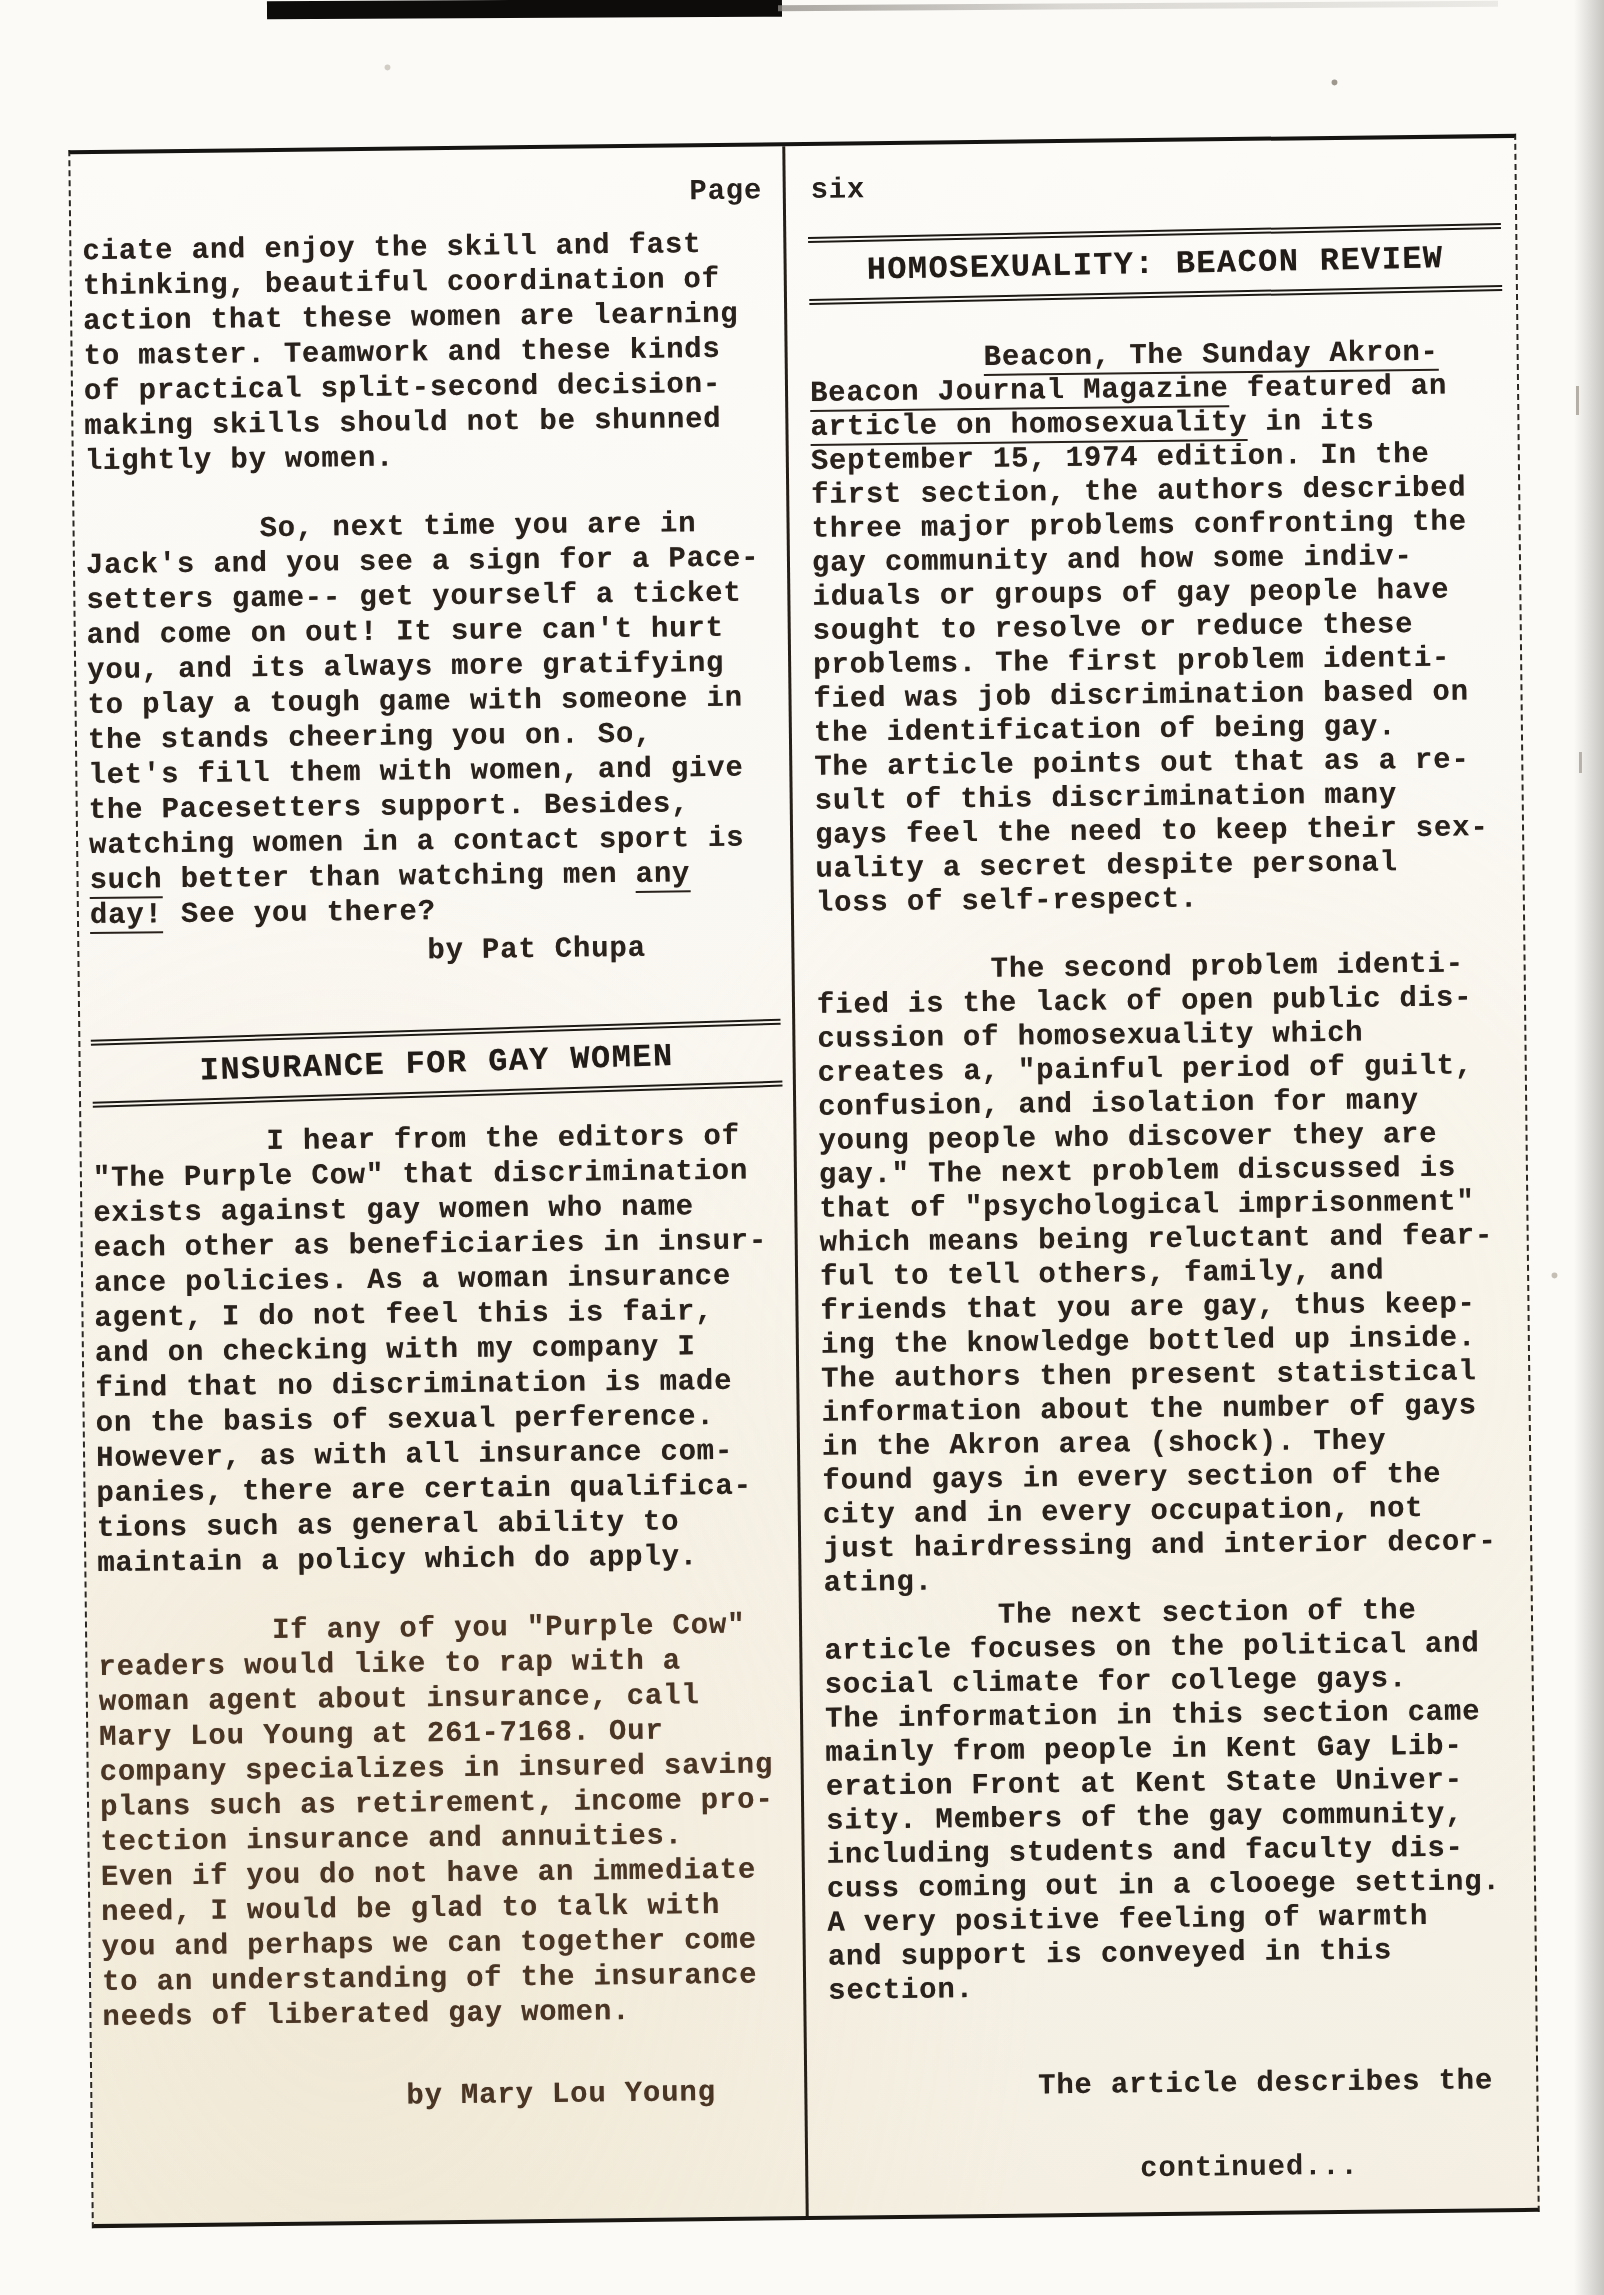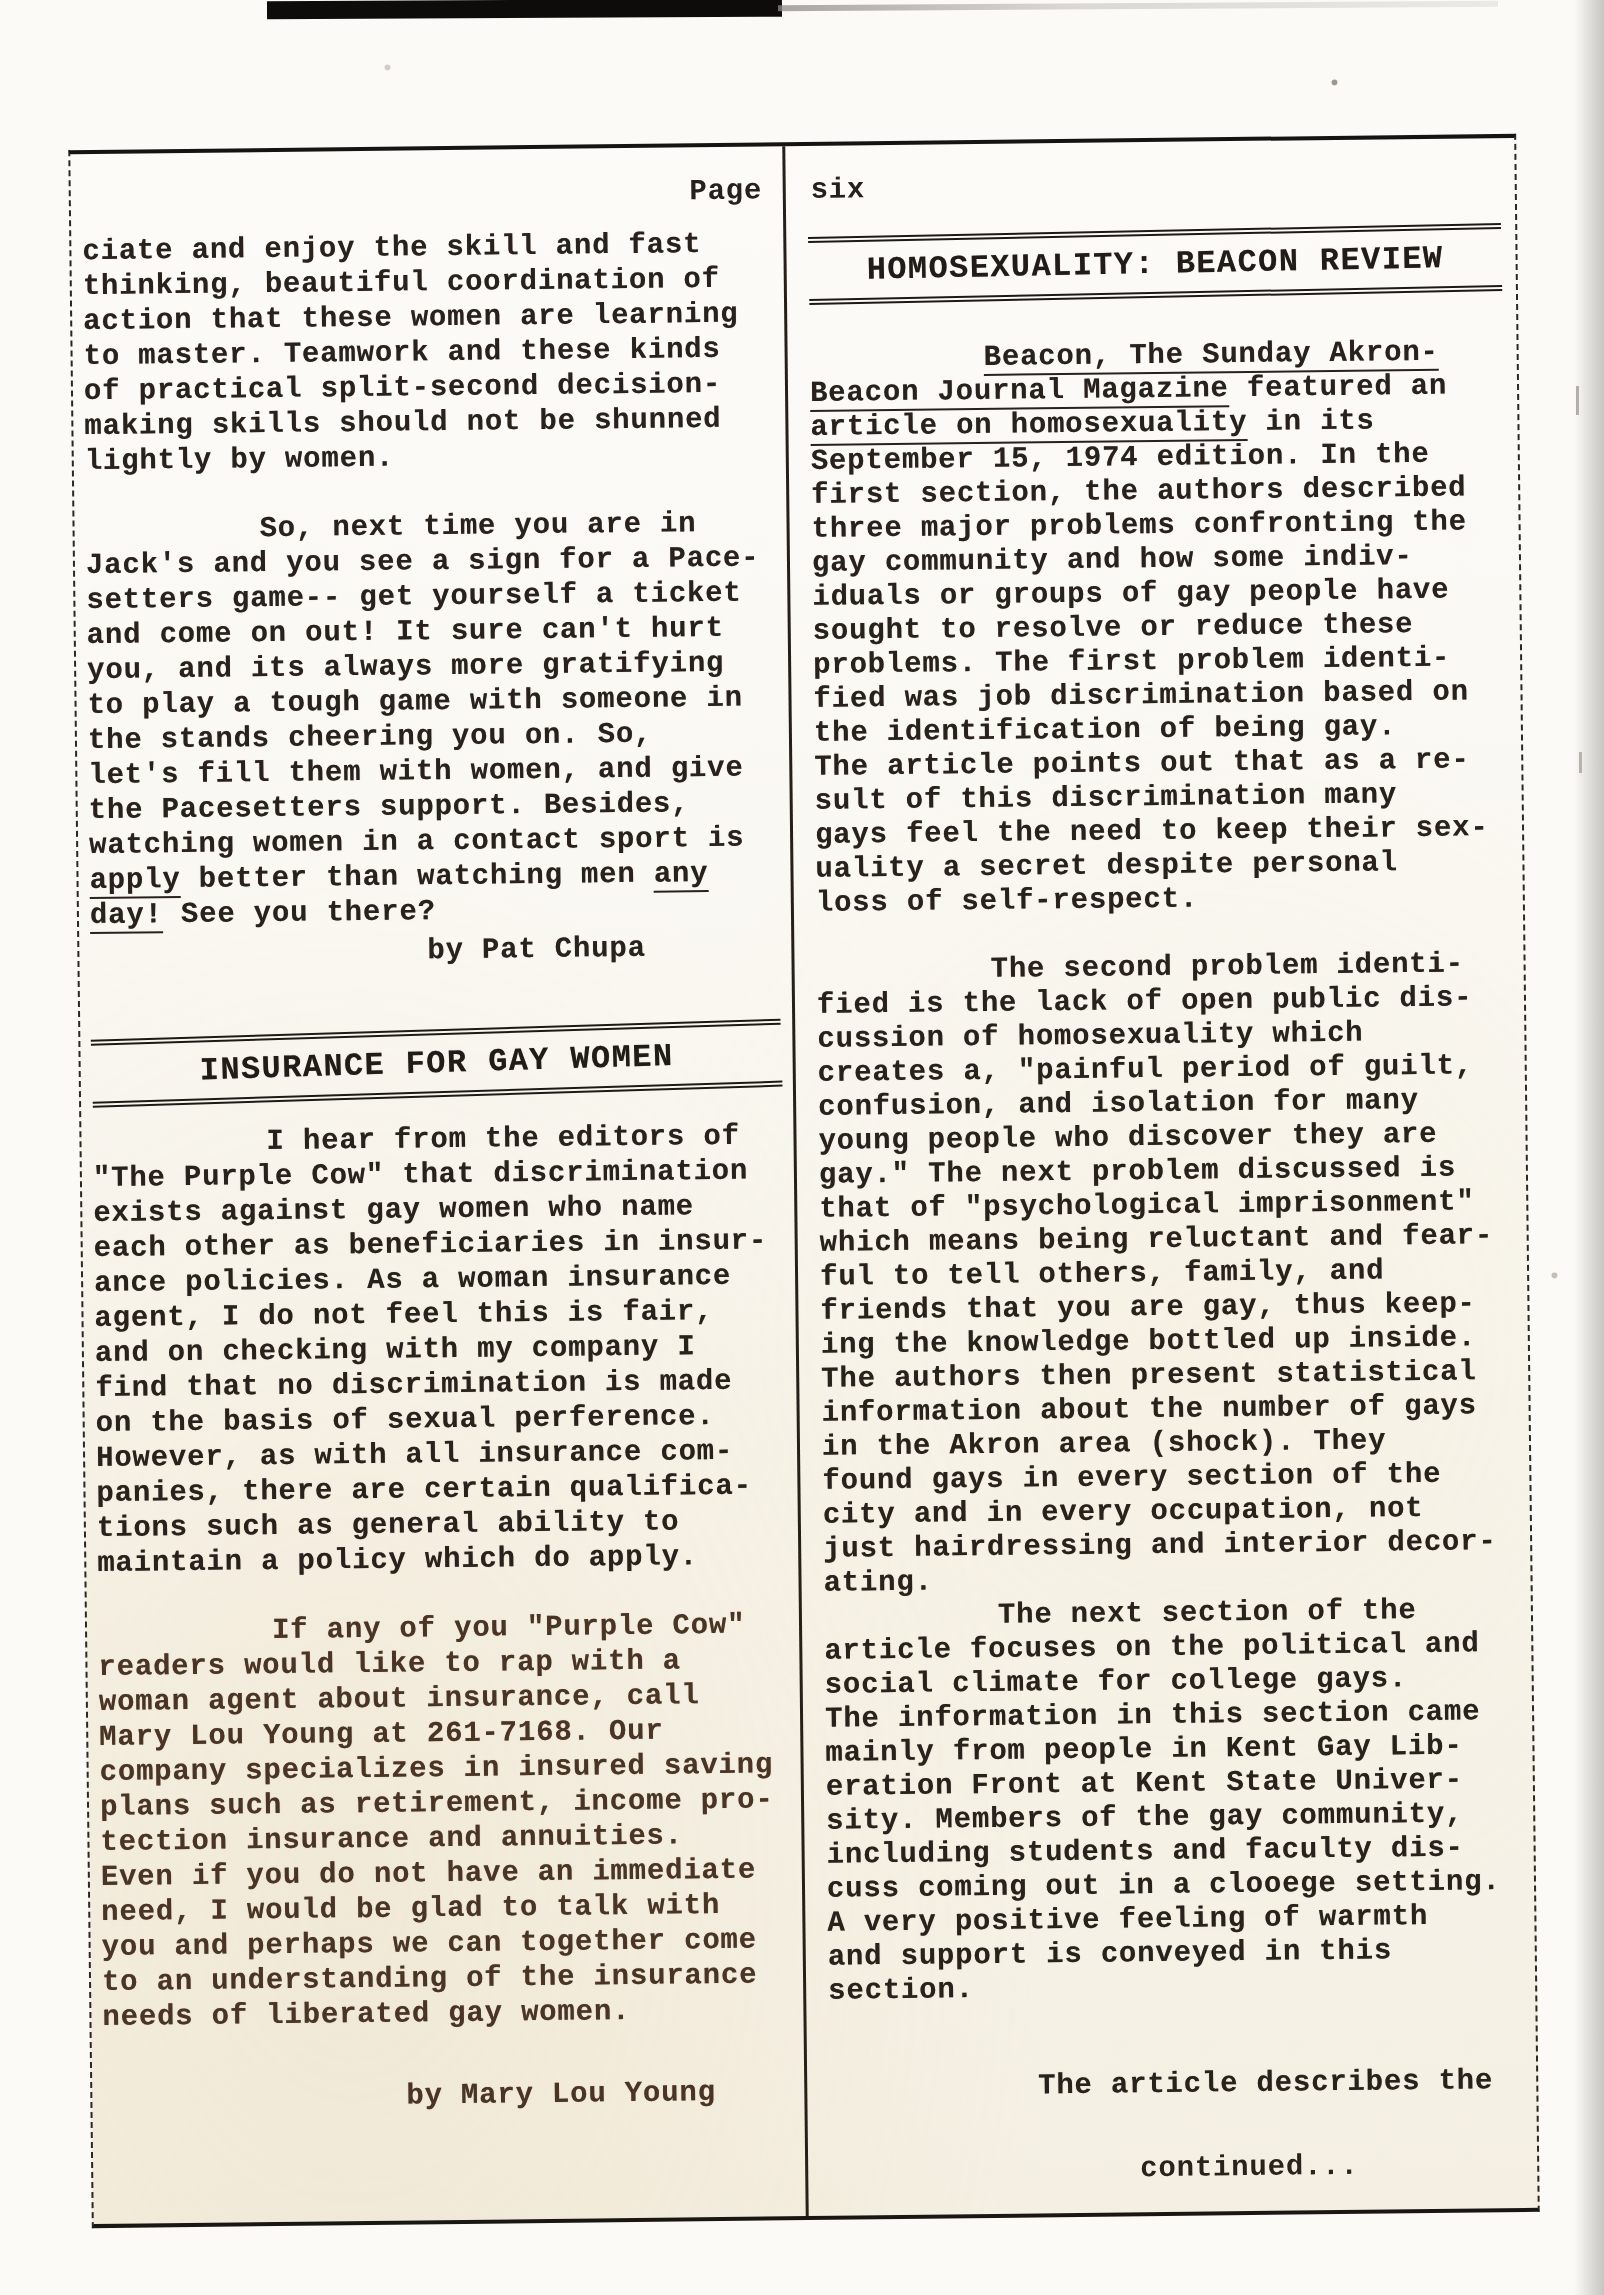--- a/index.html
+++ b/index.html
@@ -171,21 +171,21 @@
             <div class="para" style="text-indent: 10ch;"><span>So, next time you are in
 Jack's and you see a sign for a Pace-
 setters game-- get yourself a ticket
 and come on out!  It sure can't hurt
 you, and its always more gratifying
 to play a tough game with someone in
 the stands cheering you on.  So,
 let's fill them with women, and give
 the Pacesetters support.  Besides,
 watching women in a contact sport is
-</span><span class="u">apply</span><span> better than watching men </span><span class="u">any</span><span>
+</span><span class="u">such</span><span> better than watching men </span><span class="u">any</span><span>
 </span><span class="u">day!</span><span>  See you there?</span></div>
           </div>
         <div class="byline byline-pat">by Pat Chupa</div>
       </section>
 
       <section>
         <div class="rulebox rulebox-insurance">
           <h2 class="heading">INSURANCE FOR GAY WOMEN</h2>
         </div>
         <div class="paras">

